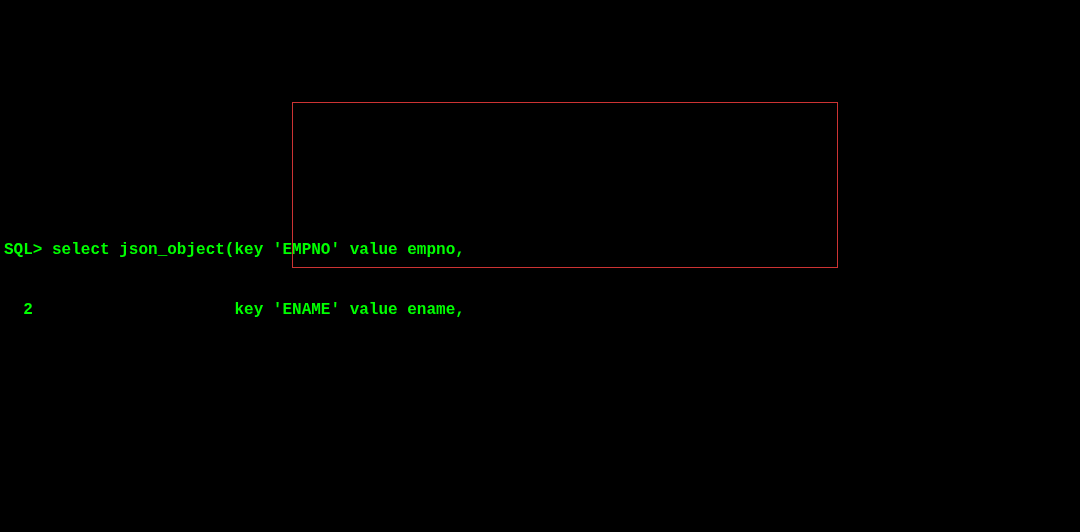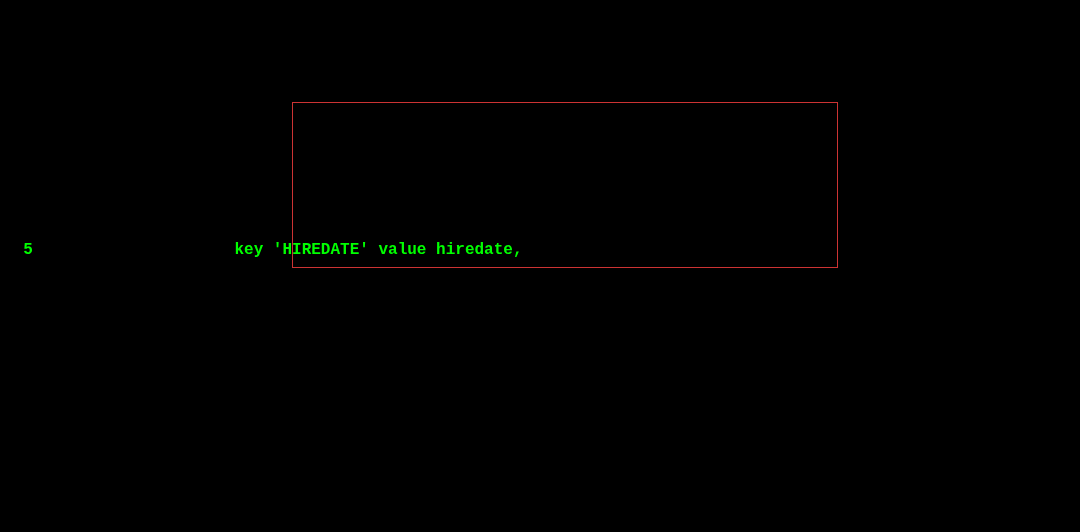--- a/index.html
+++ b/index.html
@@ -38,21 +38,22 @@
 
 
 
 
 <div class="term">
 
   
   <div class="hl-box" style="left:288px; top:2px; width:544px; height:164px;"></div>
 
   
-  <span class="line">  5                     key 'HIREDATE' value hiredate,</span>
+  <span class="line">SQL&gt; select json_object(key 'EMPNO' value empno,</span>
+  <span class="line">  2                     key 'ENAME' value ename,</span>
   
   
   
   
 
   
 
   
   
   

